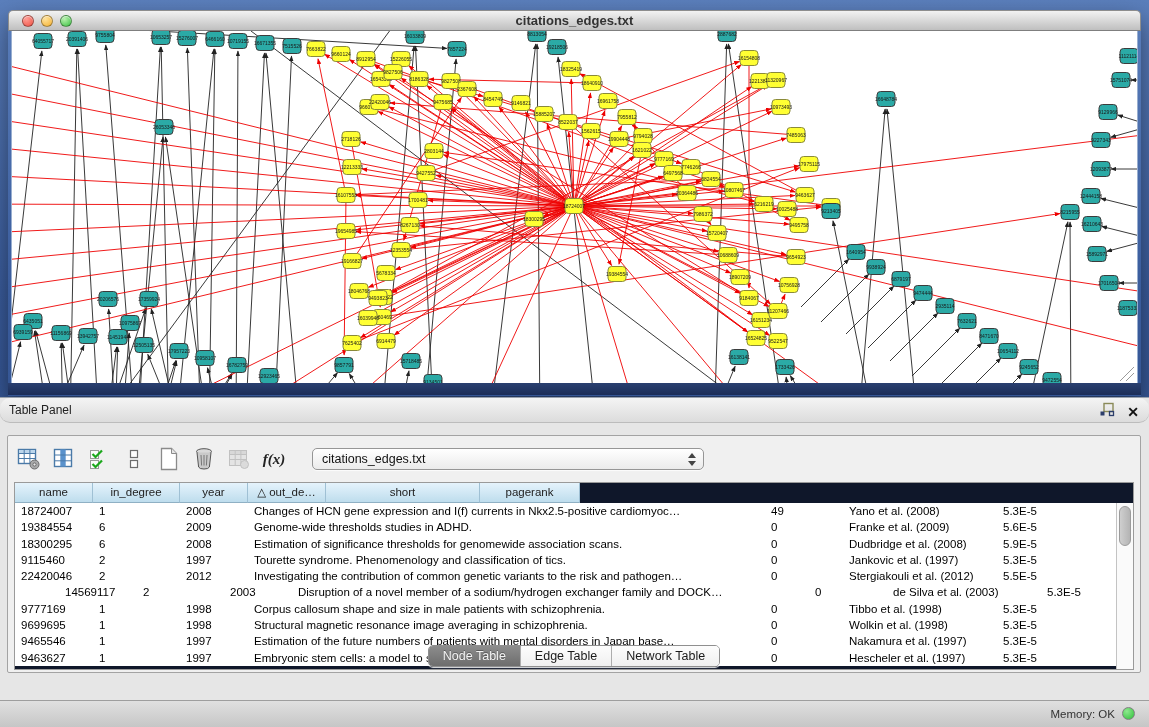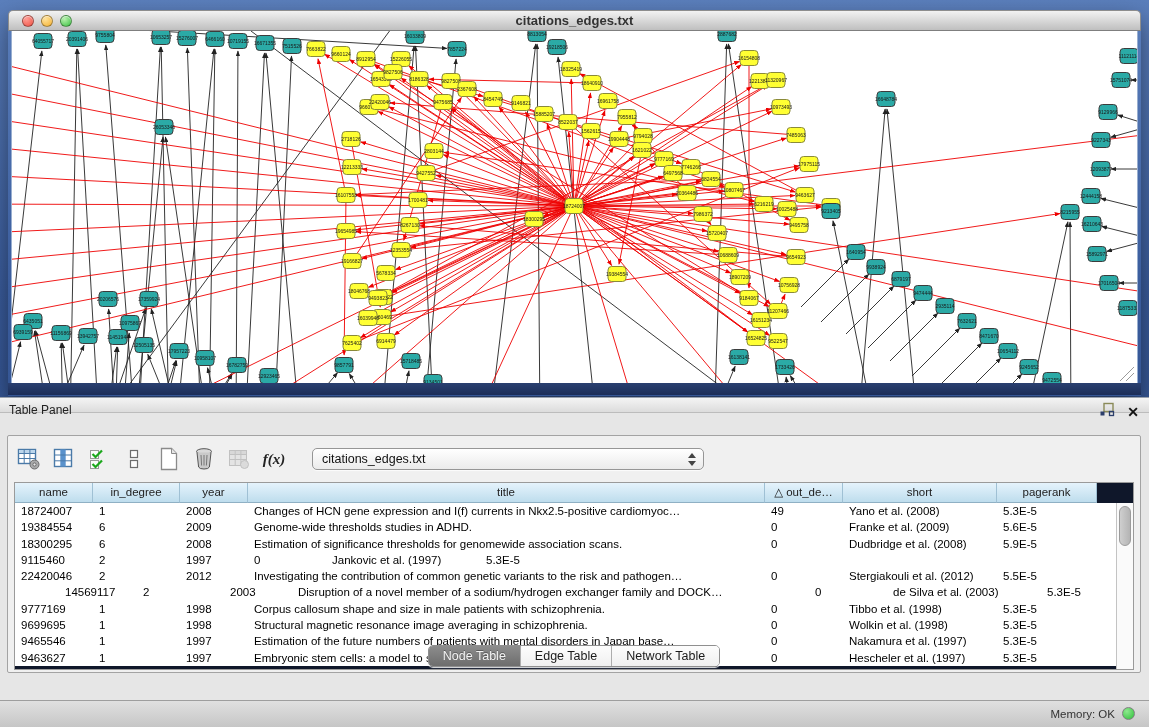--- a/index.html
+++ b/index.html
@@ -21,22 +21,22 @@
   .light.red   { background:radial-gradient(circle at 35% 30%,#ff9d94,#ee4f42); }
   .light.amber { background:radial-gradient(circle at 35% 30%,#ffe29a,#f5b02e); }
   .light.green { background:radial-gradient(circle at 35% 30%,#b9f0ae,#37c13f); }
   .win-body { height:352px; margin:0 3px; background:#ffffff; position:relative; overflow:hidden;
     border-left:1px solid #98aed0; border-right:1px solid #98aed0; }
   .win-footer { height:12px; margin:0; background:linear-gradient(#2a4070,#1b2d58); }
   svg#net { position:absolute; left:0; top:0; }
   
   .panel { position:absolute; left:0; top:397px; width:1149px; height:303px;
     background:#e6e6e6; border-top:1px solid #98a0ac; }
-  .panel-titlebar { height:15px; background:linear-gradient(#f4f4f4,#dcdcdc);
-    border-bottom:1px solid #bcbcbc; position:relative; }
+  .panel-titlebar { height:25px; background:linear-gradient(#f4f4f4,#dcdcdc);
+    border-bottom:1px solid #bcbcbc; position:relative;border-radius:10px; }
   .panel-title { font-size:12px; color:#222; line-height:25px; padding-left:9px; }
   .panel-tools { position:absolute; right:10px; top:4px; display:flex; gap:12px; align-items:center; }
   .close-x { font-size:14px; font-weight:bold; color:#111; line-height:16px; cursor:default; }
   .panel-card { position:absolute; left:7px; right:8px; top:37px; bottom:27px;
     background:#f0f0f0; border:1px solid #a3a3a3; border-radius:2px; }
   .toolbar { position:absolute; left:8px; top:6px; height:34px; display:flex; align-items:center; gap:9px; }
   .tool-btn { width:26px; height:26px; display:flex; align-items:center; justify-content:center; }
   .fx { font-family:"Liberation Serif", serif; font-style:italic; font-weight:bold; font-size:15px; color:#222; }
   .dropdown { width:392px; height:22px; margin-left:16px; border:1px solid #969696; border-radius:5px;
     background:linear-gradient(#ffffff,#ebebeb); position:relative;
@@ -654,21 +654,20 @@
             <div class="down"></div>
           </div>
       </div>
     </div>
 
     <div class="tablewrap">
       <div class="thead" id="thead">
           <div class="th" style="width: 78px;">name</div>
           <div class="th" style="width: 87px;">in_degree</div>
           <div class="th" style="width: 68px;">year</div>
-          <div class="th" style="width: 517px;">title</div>
           <div class="th" style="width: 78px;">△ out_de…</div>
           <div class="th" style="width: 154px;">short</div>
           <div class="th" style="width: 100px;">pagerank</div>
         </div>
       <div id="tbody">
           <div class="tr">
             <div class="td" style="width: 78px;">18724007</div>
             <div class="td" style="width: 87px;">1</div>
             <div class="td" style="width: 68px;">2008</div>
             <div class="td" style="width: 517px;">Changes of HCN gene expression and I(f) currents in Nkx2.5-positive cardiomyoc…</div>
@@ -691,20 +690,21 @@
             <div class="td" style="width: 68px;">2008</div>
             <div class="td" style="width: 517px;">Estimation of significance thresholds for genomewide association scans.</div>
             <div class="td" style="width: 78px;">0</div>
             <div class="td" style="width: 154px;">Dudbridge et al. (2008)</div>
             <div class="td" style="width: 100px;">5.9E-5</div>
           </div>
           <div class="tr">
             <div class="td" style="width: 78px;">9115460</div>
             <div class="td" style="width: 87px;">2</div>
             <div class="td" style="width: 68px;">1997</div>
+            <div class="td" style="width: 517px;">Tourette syndrome. Phenomenology and classification of tics.</div>
             <div class="td" style="width: 78px;">0</div>
             <div class="td" style="width: 154px;">Jankovic et al. (1997)</div>
             <div class="td" style="width: 100px;">5.3E-5</div>
           </div>
           <div class="tr">
             <div class="td" style="width: 78px;">22420046</div>
             <div class="td" style="width: 87px;">2</div>
             <div class="td" style="width: 68px;">2012</div>
             <div class="td" style="width: 517px;">Investigating the contribution of common genetic variants to the risk and pathogen…</div>
             <div class="td" style="width: 78px;">0</div>

